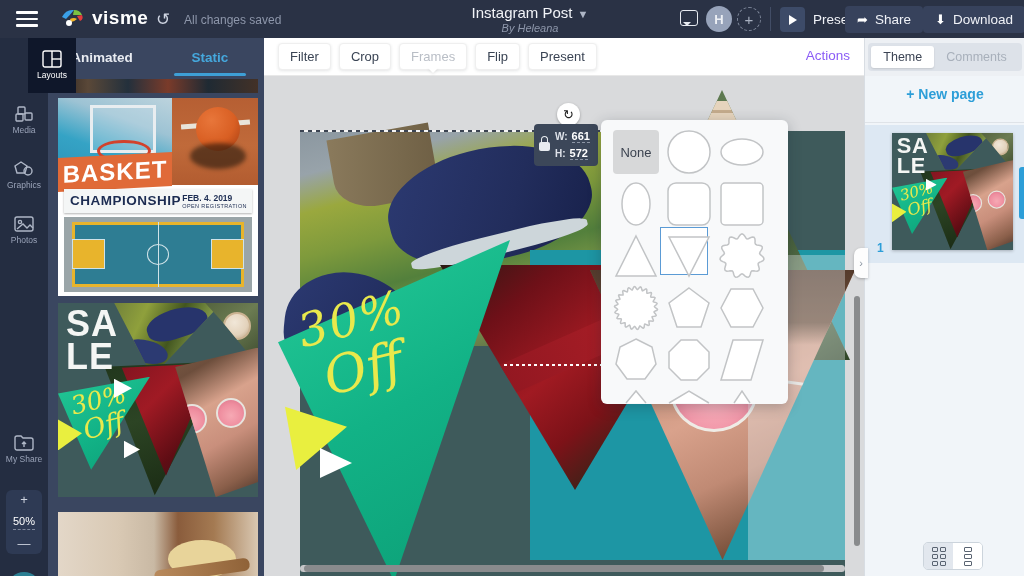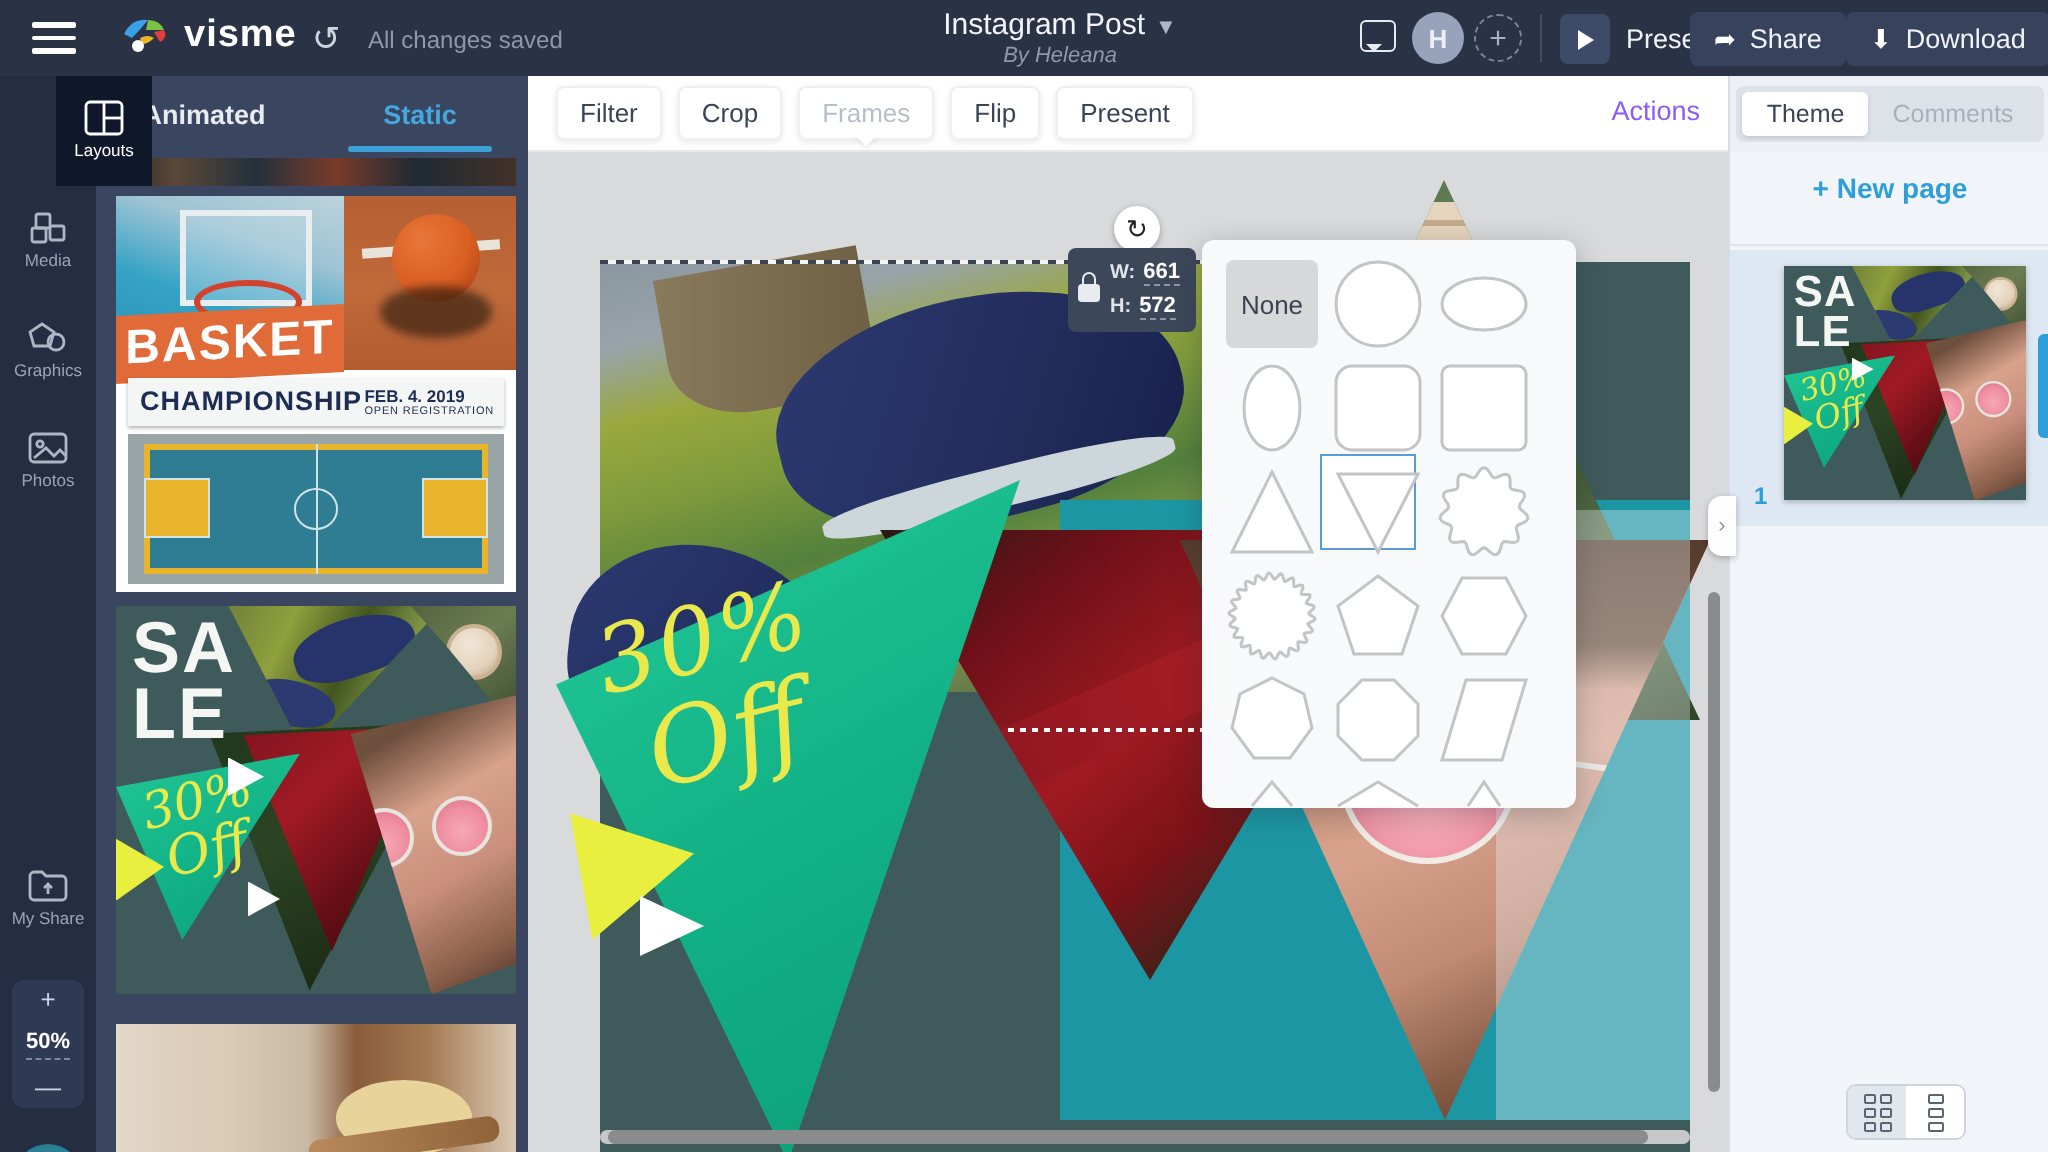--- a/index.html
+++ b/index.html
@@ -37,21 +37,21 @@
   
   .sidebar { left:0; top:38px; width:48px; height:538px; background:#242d41; z-index:50; }
   .side-item { left:0; width:48px; height:55px; display:flex; flex-direction:column; align-items:center; justify-content:center; gap:3px; cursor:pointer; }
   .side-item .lbl { font-size:8.5px; color:#9aa3b8; text-align:center; line-height:1.15; }
   .side-item.active { background:#0f172a;margin-left:28px; }
   .side-item.active .lbl { color:#fff; }
   .side-item svg { stroke:#aeb6c6; fill:none; stroke-width:1.4; }
   .side-item.active svg { stroke:#fff; }
   .zoom-widget { left:6px; top:452px; width:36px; height:64px; background:#2e3a54; border-radius:6px; display:flex; flex-direction:column; align-items:center; justify-content:space-between; padding:5px 0; }
   .zoom-plus,.zoom-minus { color:#cdd3df; font-size:13px; line-height:10px; cursor:pointer; }
-  .zoom-level { color:#fff; font-size:11px; font-weight:bold; border-bottom:1px dashed #7f889c; padding-bottom:2px; cursor:pointer; }
+  .zoom-level { color:#fff; font-size:11px; font-weight:normal; border-bottom:1px dashed #7f889c; padding-bottom:2px; cursor:pointer; }
   .help-btn { left:7px; top:534px; width:34px; height:34px; border-radius:50%; background:#2b7f93; color:#e8f3f6; font-size:15px; font-weight:bold; display:flex; align-items:center; justify-content:center; cursor:pointer; z-index:55; }
 
   
   .layouts-panel { left:48px; top:38px; width:216px; height:538px; background:#3a4660; z-index:40; }
   .panel-tabs { left:0; top:0; width:216px; height:38px; display:flex; }
   .panel-tab { flex:1; display:flex; align-items:center; justify-content:center; font-size:13.5px; color:#e8ebf1; font-weight:bold; cursor:pointer; position:relative; }
   .panel-tab.active { color:#45a8dd; }
   .panel-tab.active::after { content:""; position:absolute; left:18px; right:18px; bottom:0; height:3px; background:#3e9fd6; border-radius:2px; }
   .thumb { left:10px; width:200px; overflow:hidden; cursor:pointer; position:absolute; }
   .thumb-cut { top:41px; height:14px; background:linear-gradient(90deg,#2c2420 0%,#5a4838 15%,#23303c 35%,#7a3b2a 55%,#1f2a33 75%,#433127 100%); }

